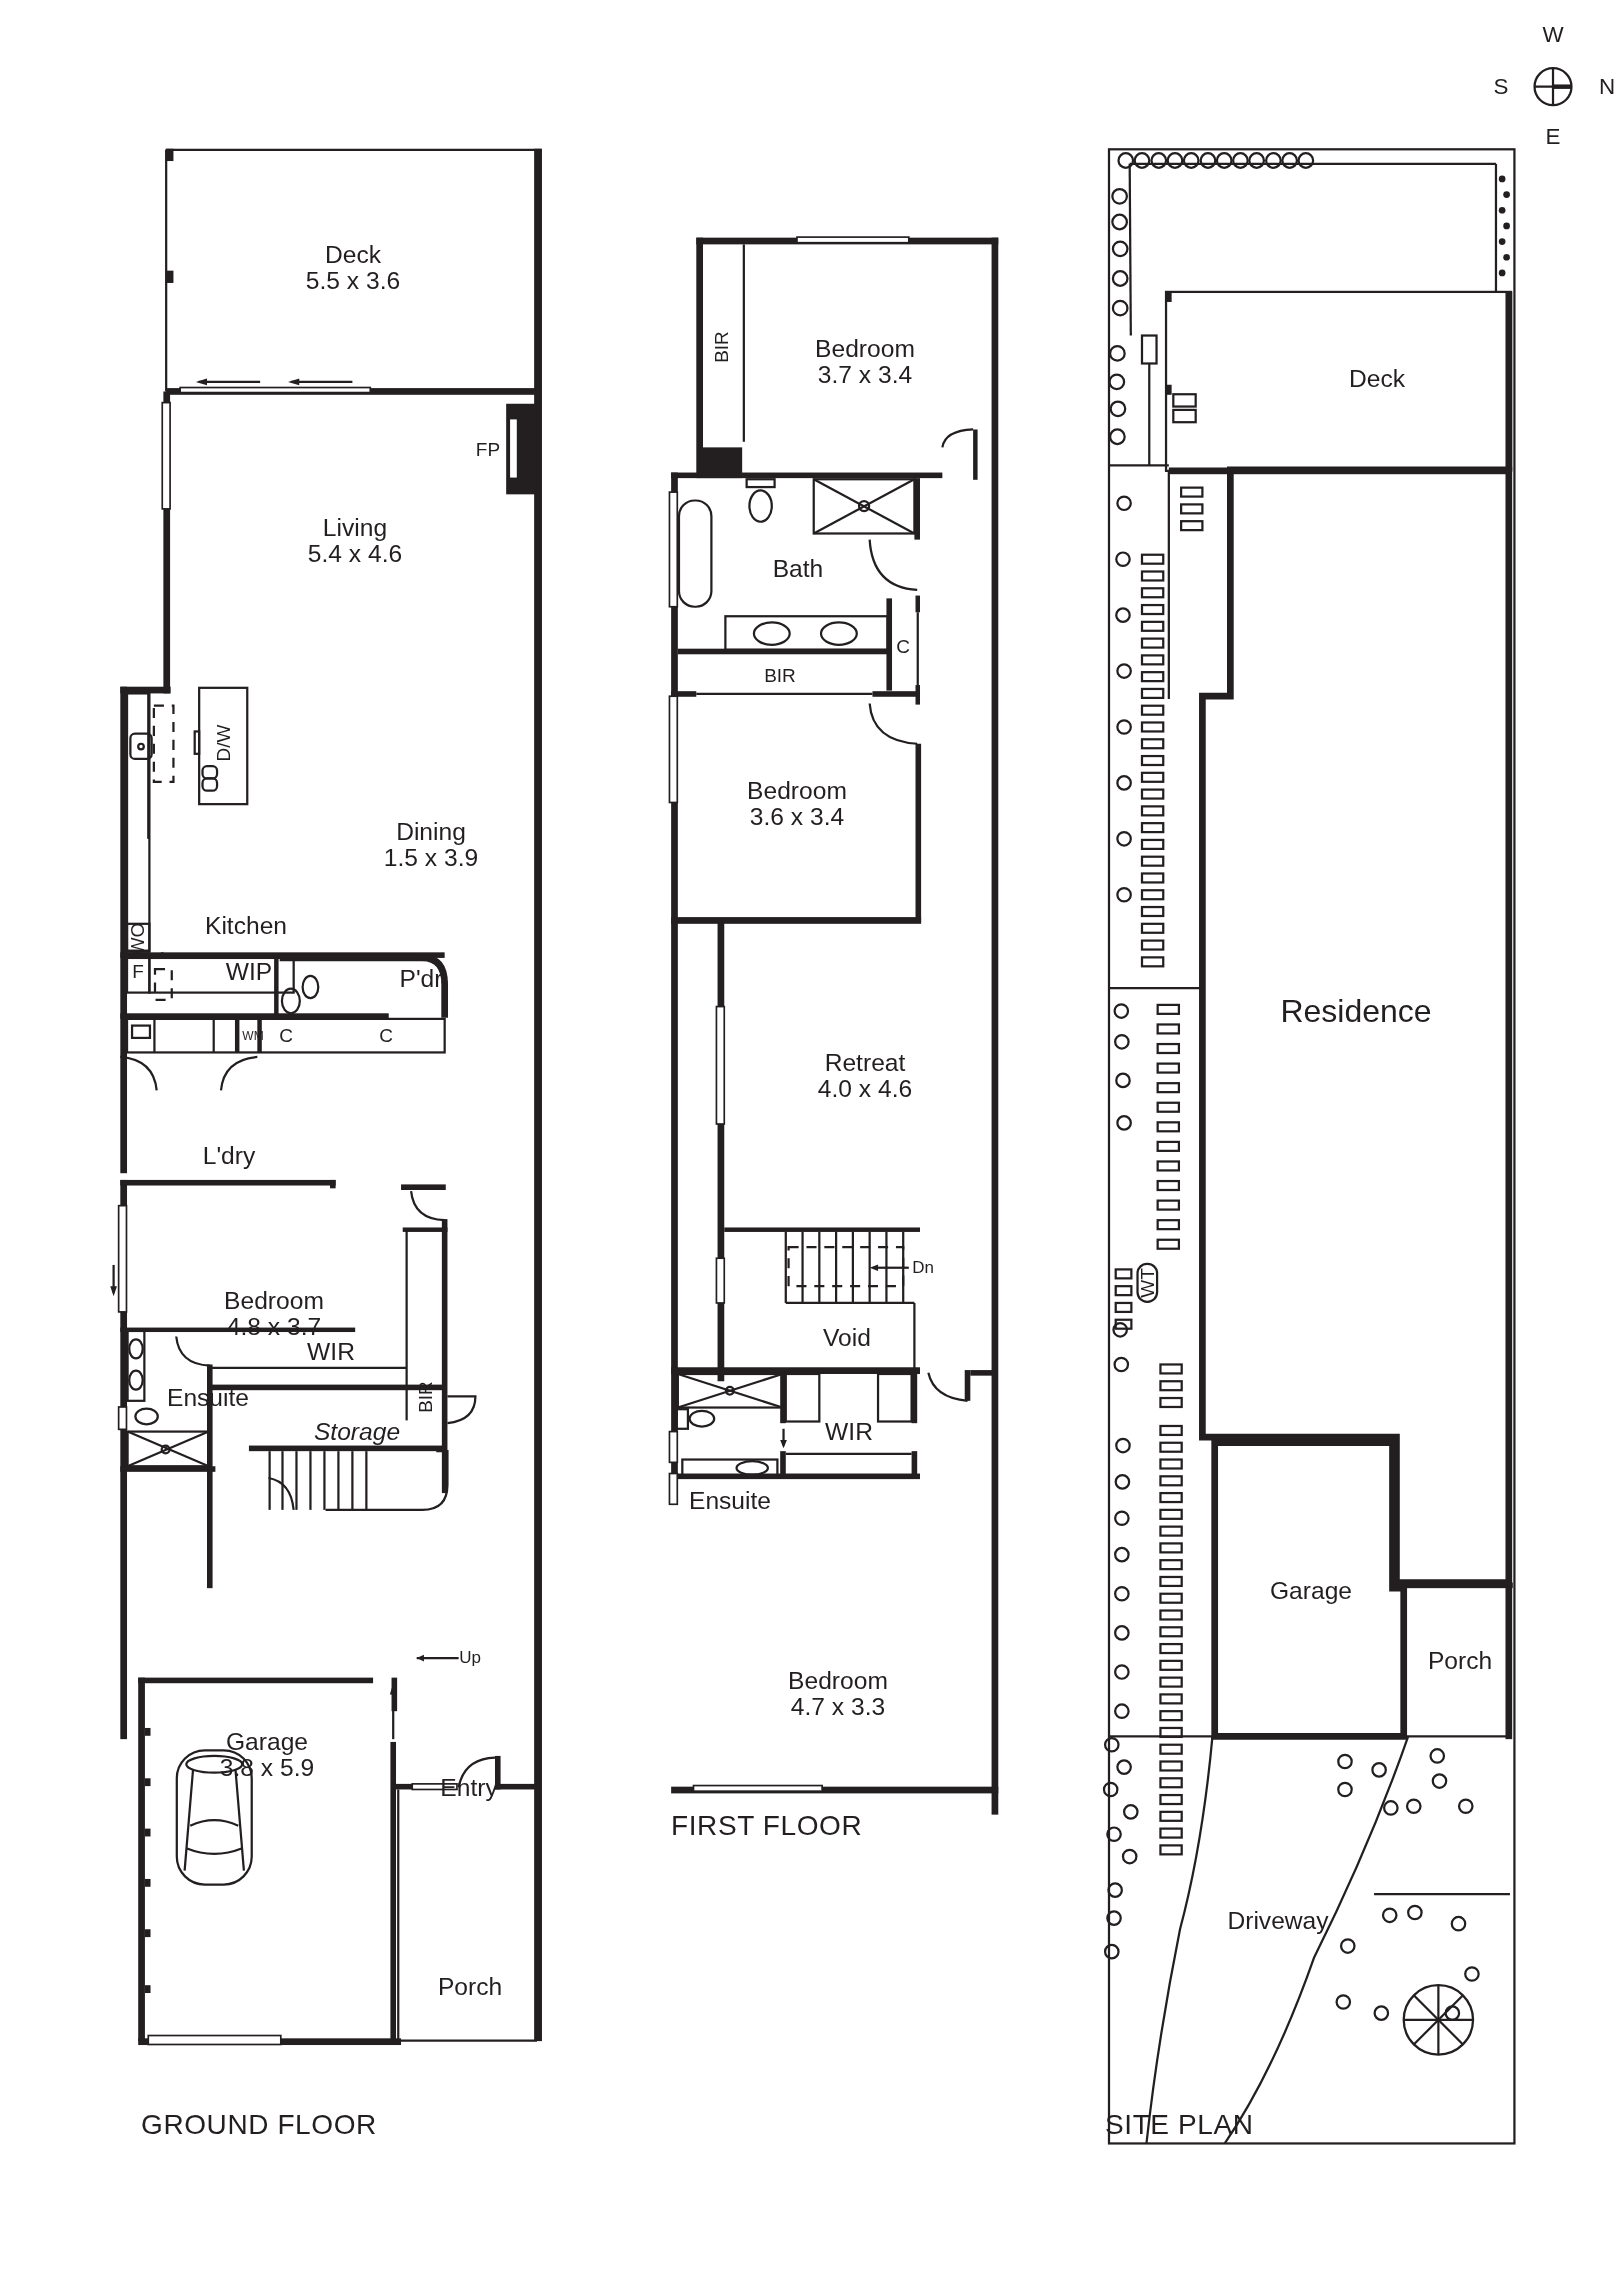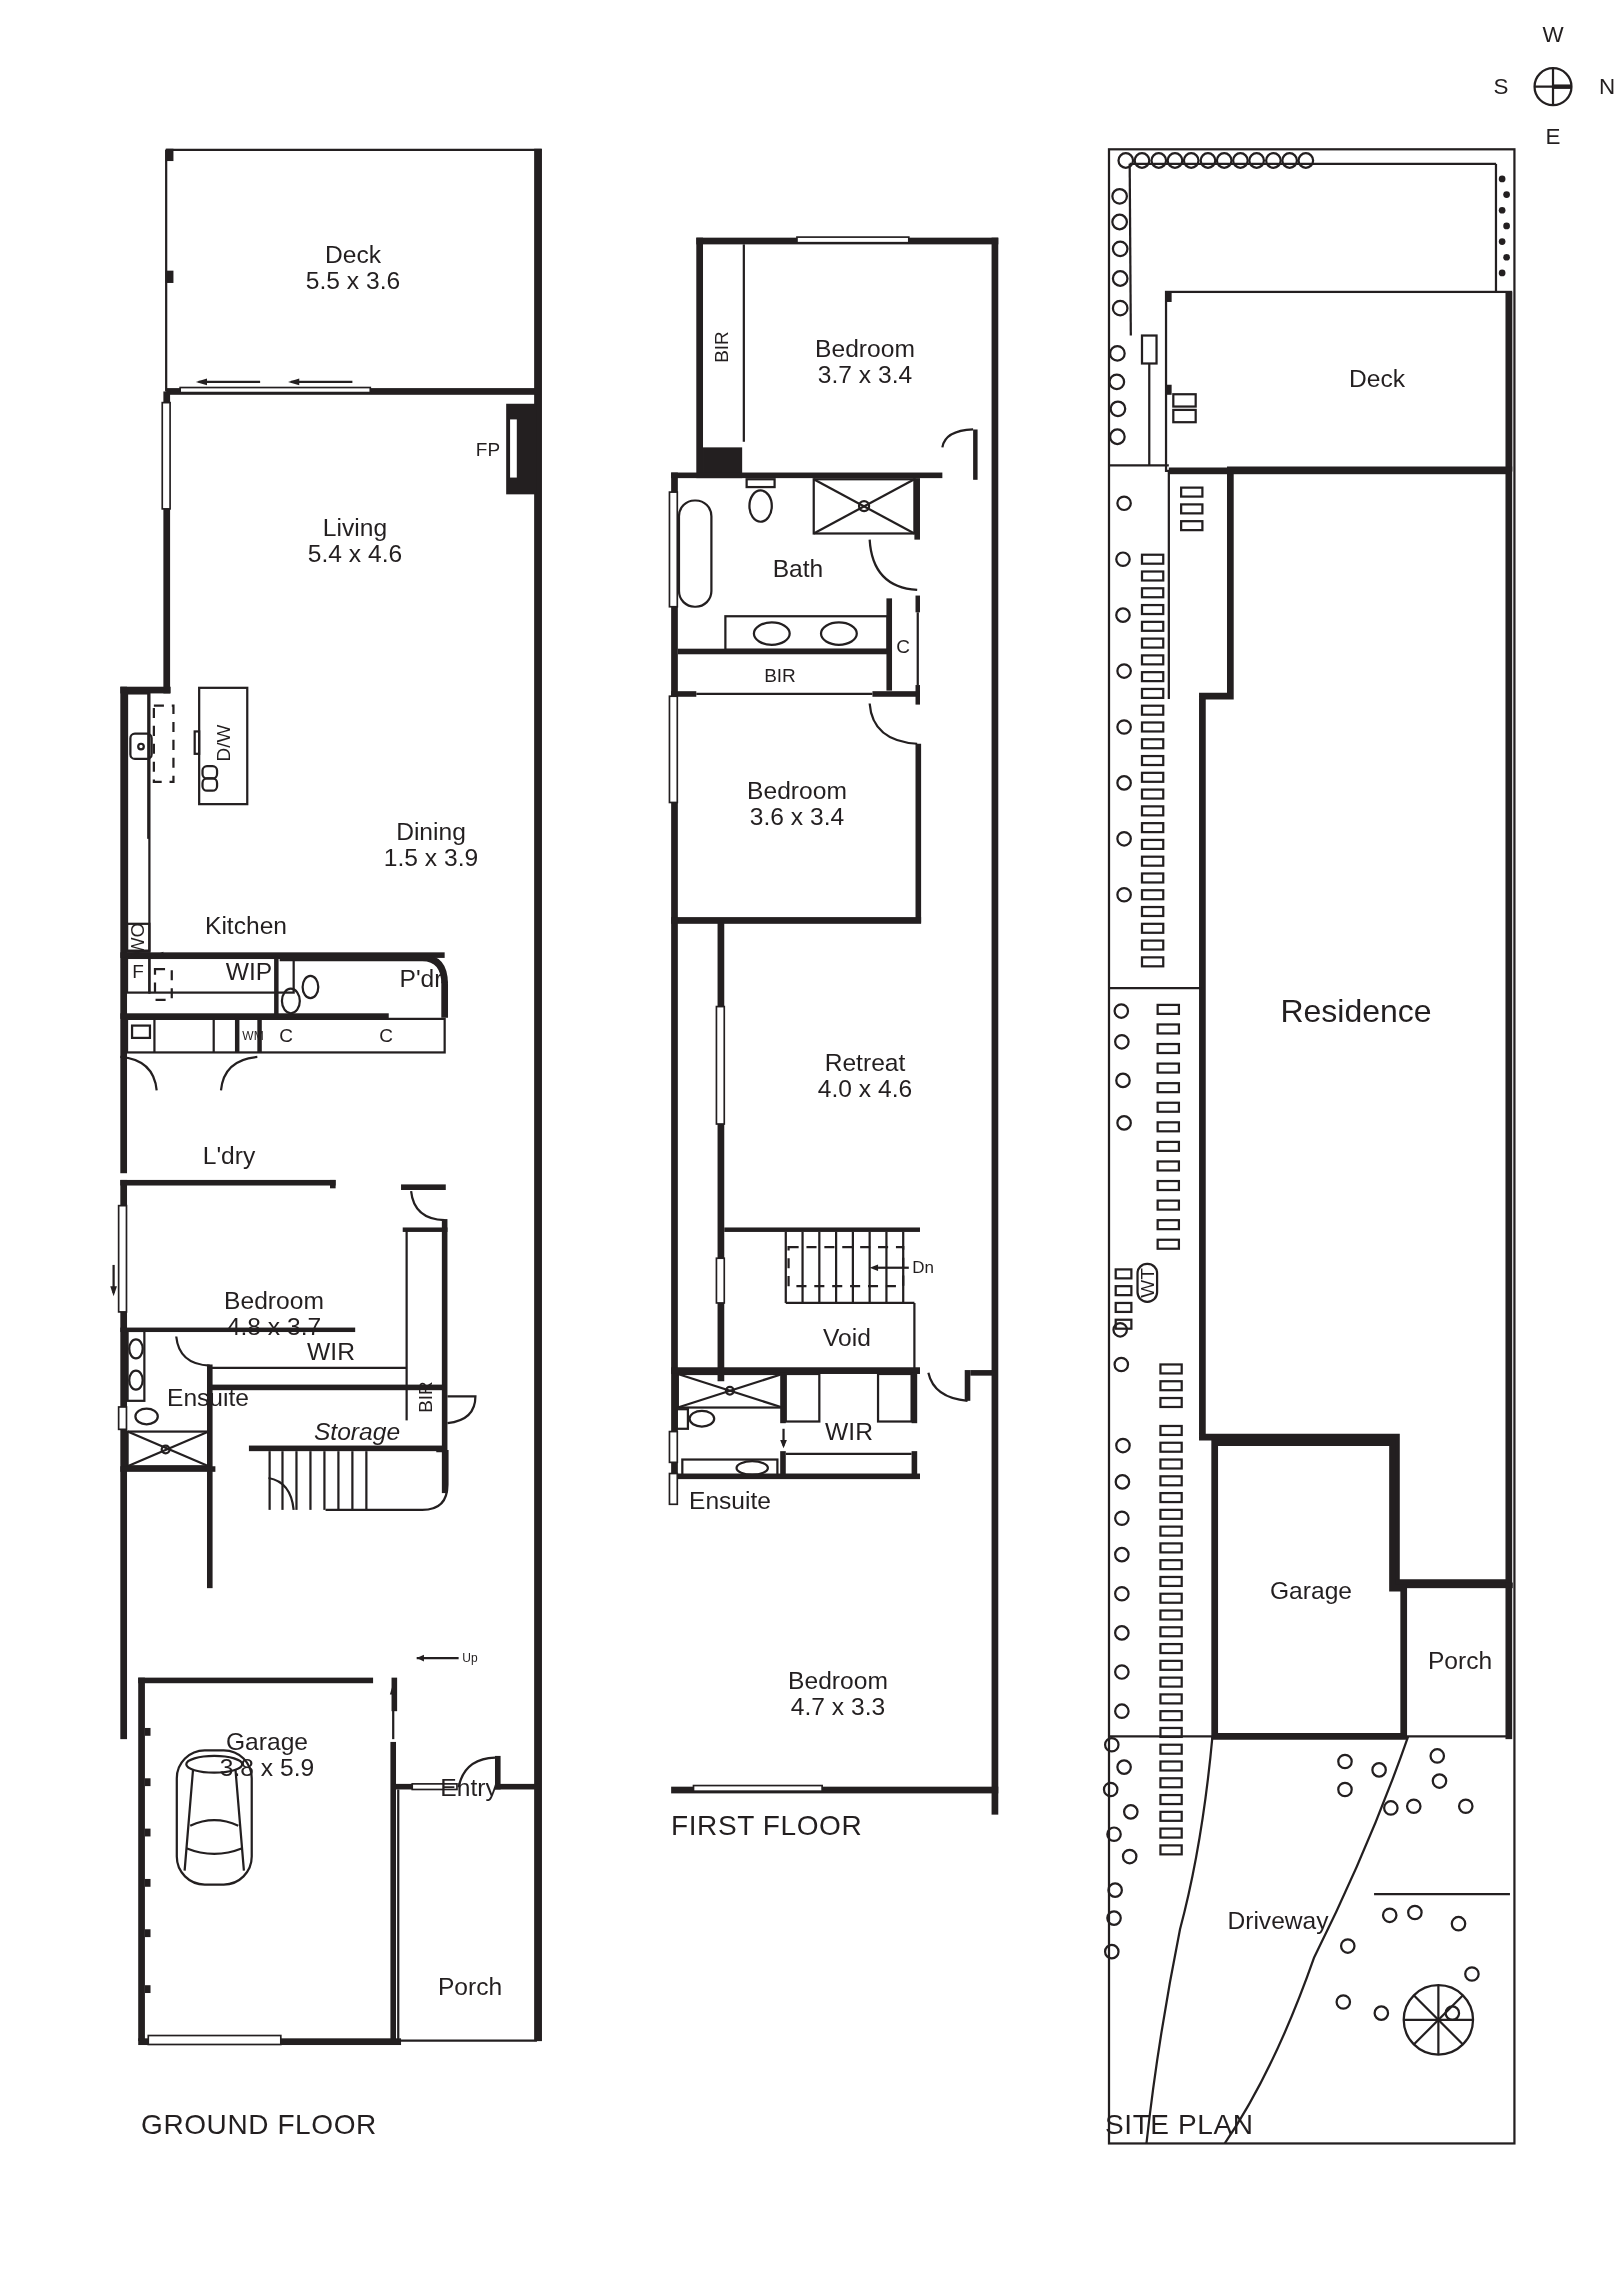--- a/index.html
+++ b/index.html
@@ -483,21 +483,21 @@
 <div class="lbl small" style="left:386px; top:1036px;">C</div>
 <div class="lbl room" style="left:229px; top:1156px;">L'dry</div>
 <div class="lbl room" style="left:274px; top:1314px;">
   <div>Bedroom</div>
   <div>4.8 x 3.7</div>
 </div>
 <div class="lbl small vert" style="left:426px; top:1397px;">BIR</div>
 <div class="lbl room" style="left:331px; top:1352px;">WIR</div>
 <div class="lbl room" style="left:208px; top:1398px;">Ensuite</div>
 <div class="lbl room" style="left:357px; top:1432px;font-style:italic;">Storage</div>
-<div class="lbl" style="left:470px; top:1658px; font-size:12px;">Up</div>
+<div class="lbl" style="left:470px; top:1658px; font-size:17px;">Up</div>
 <div class="lbl room" style="left:267px; top:1755px;">
   <div>Garage</div>
   <div>3.8 x 5.9</div>
 </div>
 <div class="lbl room" style="left:469px; top:1788px;">Entry</div>
 <div class="lbl room" style="left:470px; top:1987px;">Porch</div>
 <div class="title" style="left:141px; top:2109px;text-align:center;">GROUND FLOOR</div>
 
 <div class="lbl room" style="left:865px; top:362px;">
   <div>Bedroom</div>

